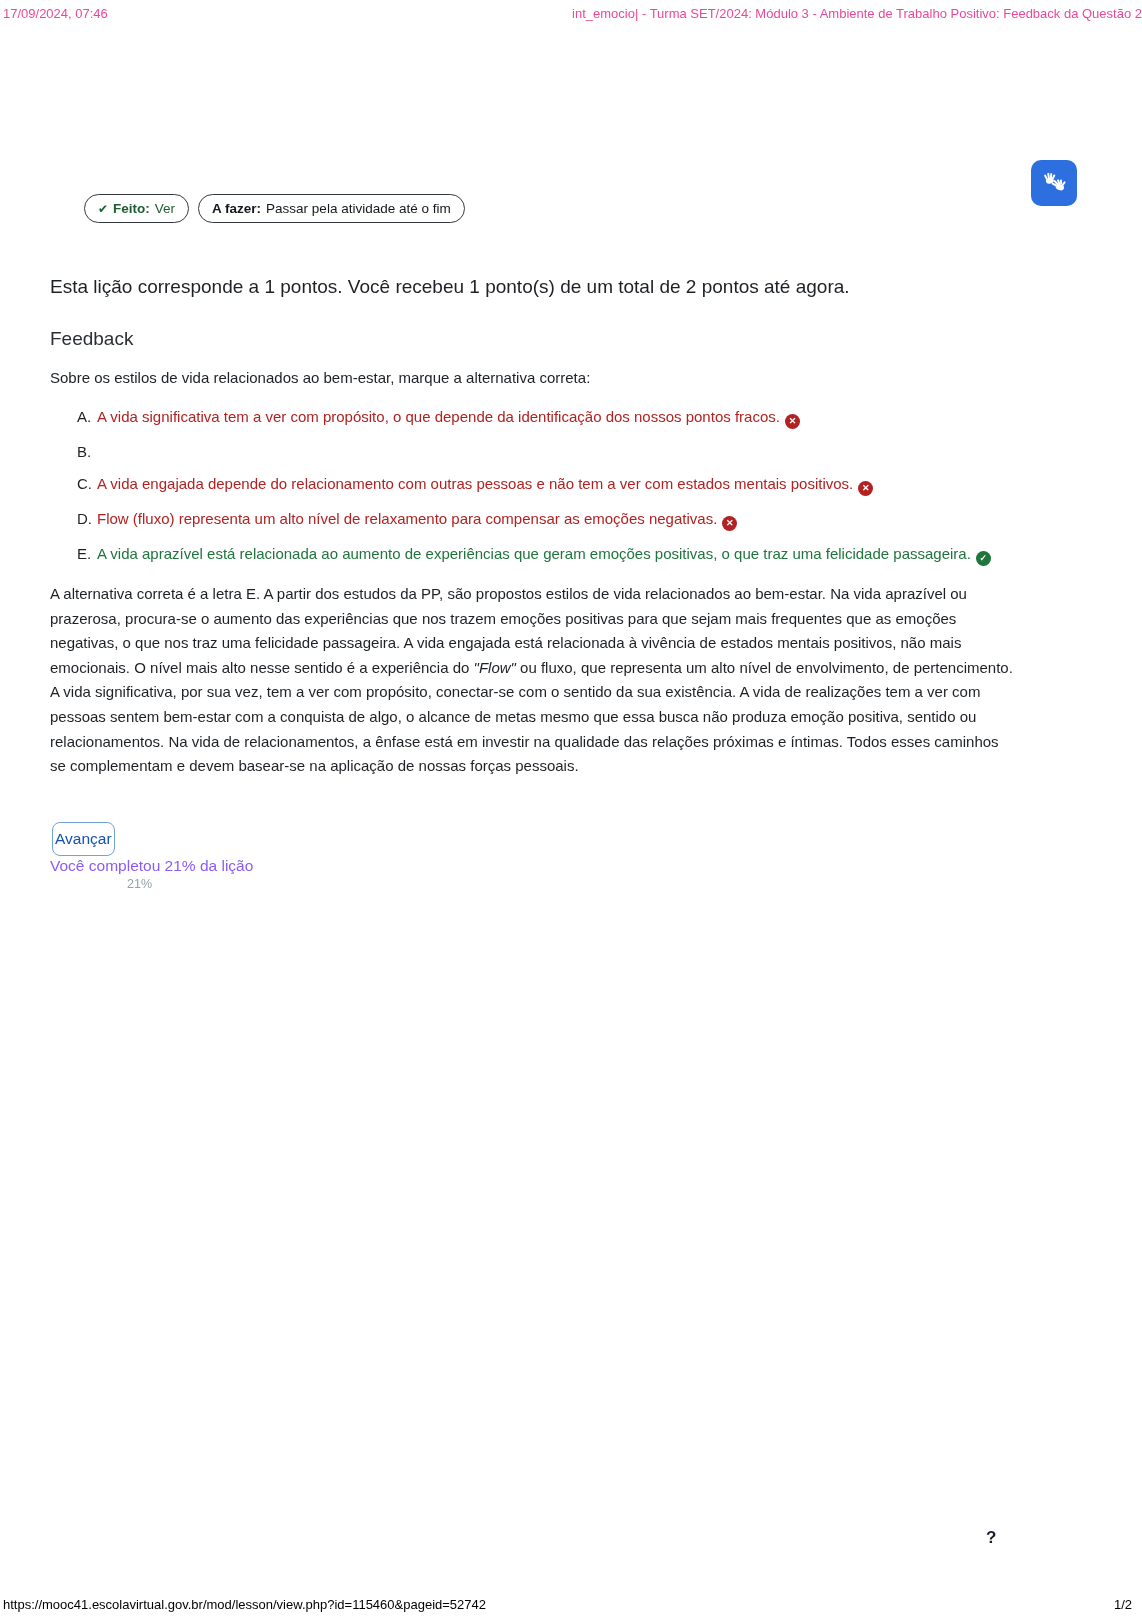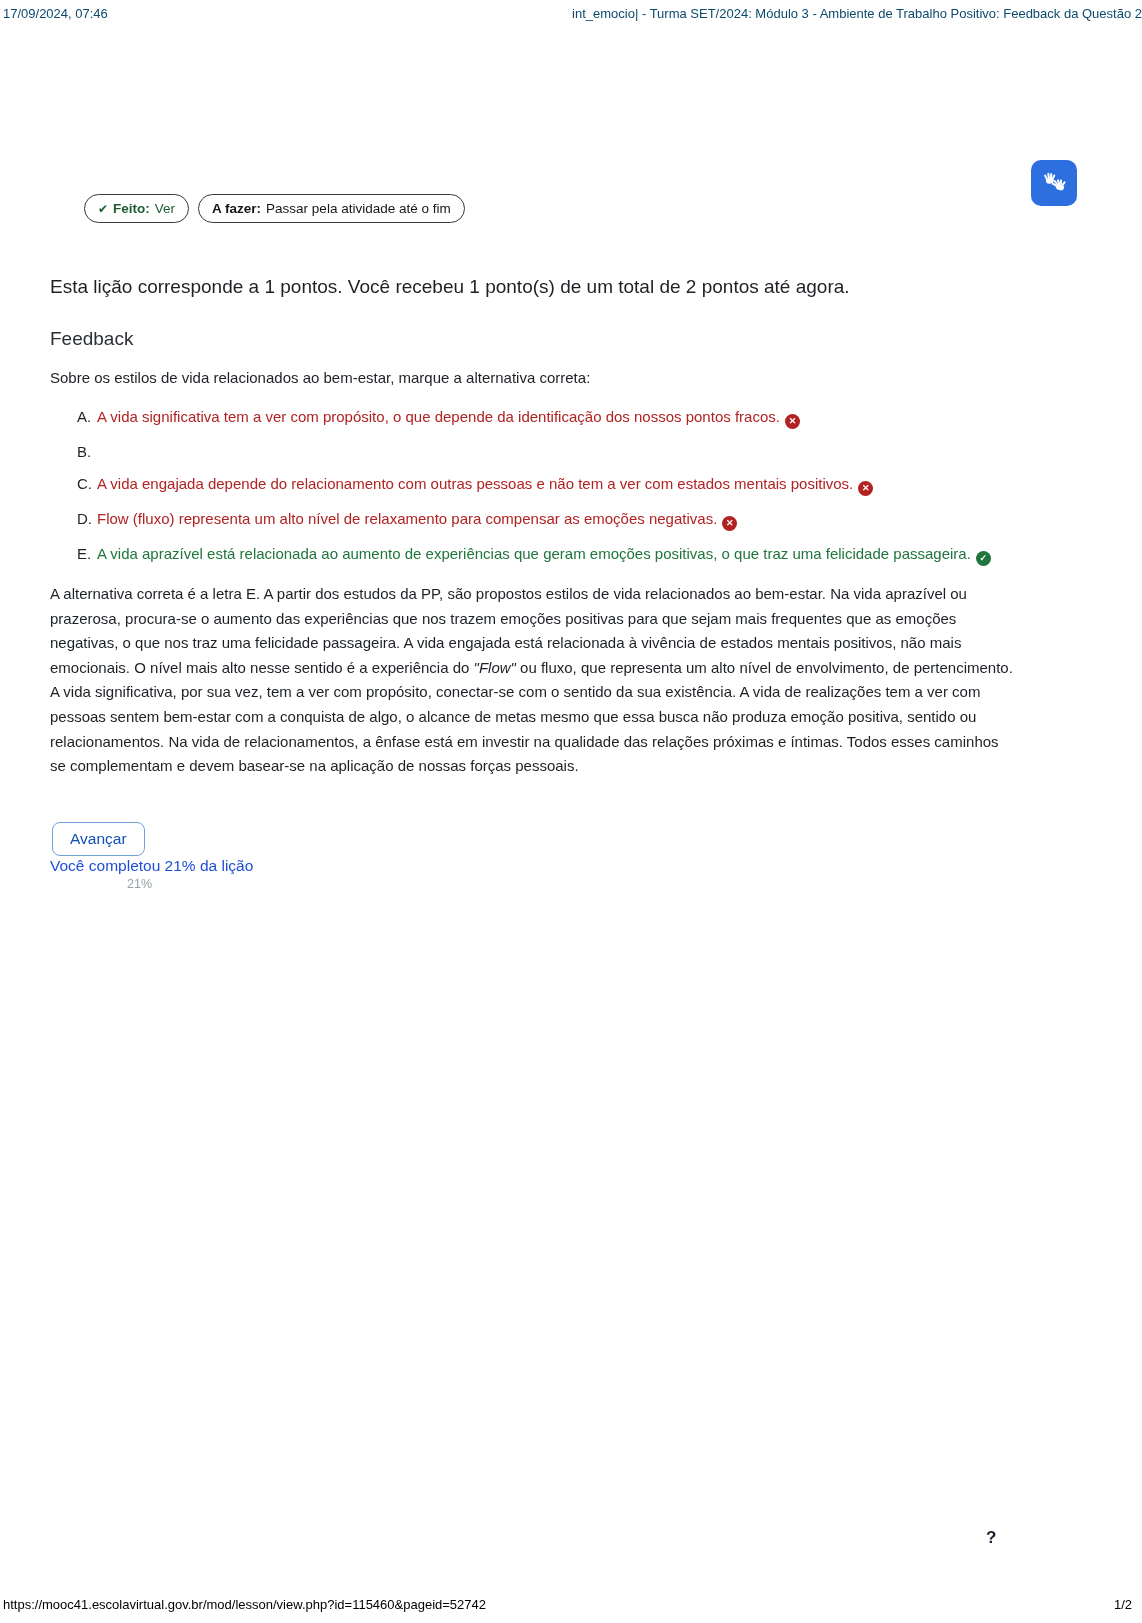--- a/index.html
+++ b/index.html
@@ -13,21 +13,21 @@
   *{box-sizing:border-box;margin:0;padding:0;}
   html,body{background:#fff;}
   body{
     position:relative;
     width:1142px;height:1623px;
     overflow:hidden;
     font-family:"Liberation Sans", sans-serif;
     color:var(--body-text);
   }
   
-  .print-header{position:absolute;top:6px;left:0;right:0;font-size:13px;color:#0c4a6e;}
+  .print-header{position:absolute;top:6px;left:0;right:0;font-size:13px;color:#ec4899;}
   .ph-date{position:absolute;left:3px;top:0;white-space:nowrap;}
   .ph-title{display:block;text-align:right;white-space:nowrap;}
   .print-footer{position:absolute;top:1597px;left:3px;right:10px;display:flex;justify-content:space-between;font-size:13px;color:#000;}
   
   .handtalk{
     position:absolute;left:1031px;top:160px;width:46px;height:46px;
     background:var(--handtalk-blue);border:none;border-radius:10px;
     display:flex;align-items:center;justify-content:center;cursor:pointer;
   }
   
@@ -58,23 +58,23 @@
   li.incorrect .opt-text{color:var(--incorrect);}
   li.incorrect .result-icon{background:var(--incorrect);}
   li.correct .opt-text{color:var(--correct);}
   li.correct .result-icon{background:var(--correct);}
   .explanation{position:absolute;left:50px;top:582px;width:968px;font-size:15px;line-height:24.6px;}
   
   .advance-btn{
     position:absolute;left:52px;top:822px;
     background:#fff;border:1px solid #6fa3d9;border-radius:8px;
     color:var(--accent-blue);font-size:15.5px;font-family:inherit;
-    padding:7px 17px;cursor:pointer;
+    padding:7px 2px;cursor:pointer;
   }
-  .progress-text{position:absolute;left:50px;top:857px;font-size:15.5px;color:#1d4ed8;}
+  .progress-text{position:absolute;left:50px;top:857px;font-size:15.5px;color:#8b5cf6;}
   .progress-bar{position:absolute;left:50px;top:876px;width:660px;height:18px;}
   .progress-label{position:absolute;left:77px;top:1px;font-size:12.5px;color:#97a0a6;}
   
   .help-q{position:absolute;left:986px;top:1528px;font-size:17px;font-weight:bold;color:#15212e;cursor:pointer;background:none;border:none;font-family:inherit;}
 </style>
 </head>
 <body>
 
 <div class="print-header">
   <span class="ph-date">17/09/2024, 07:46</span>

